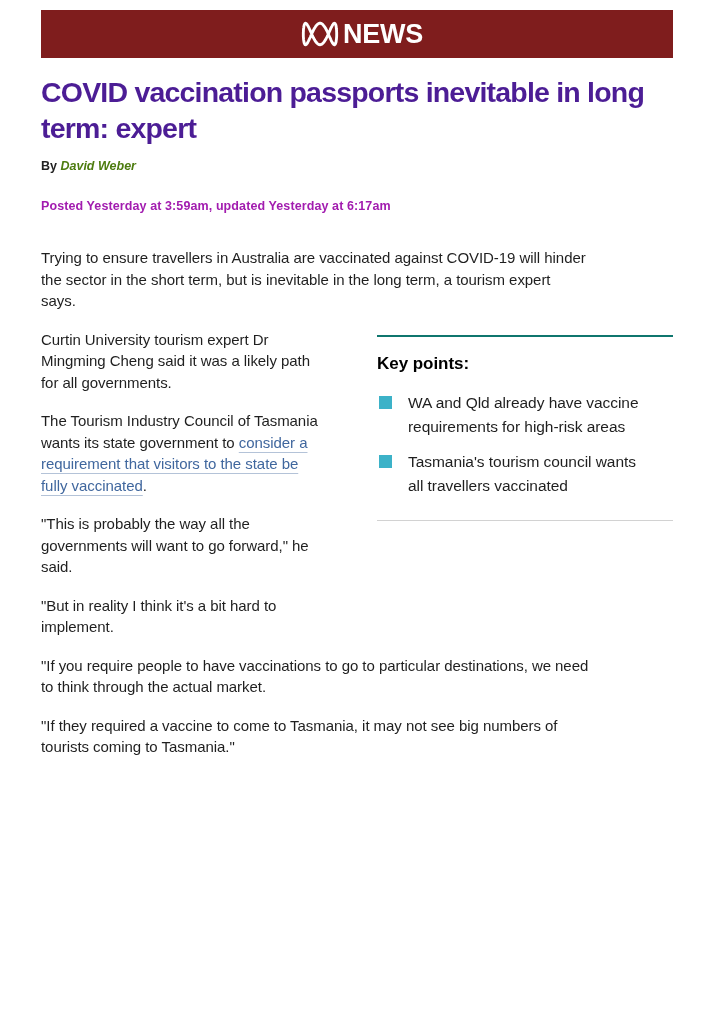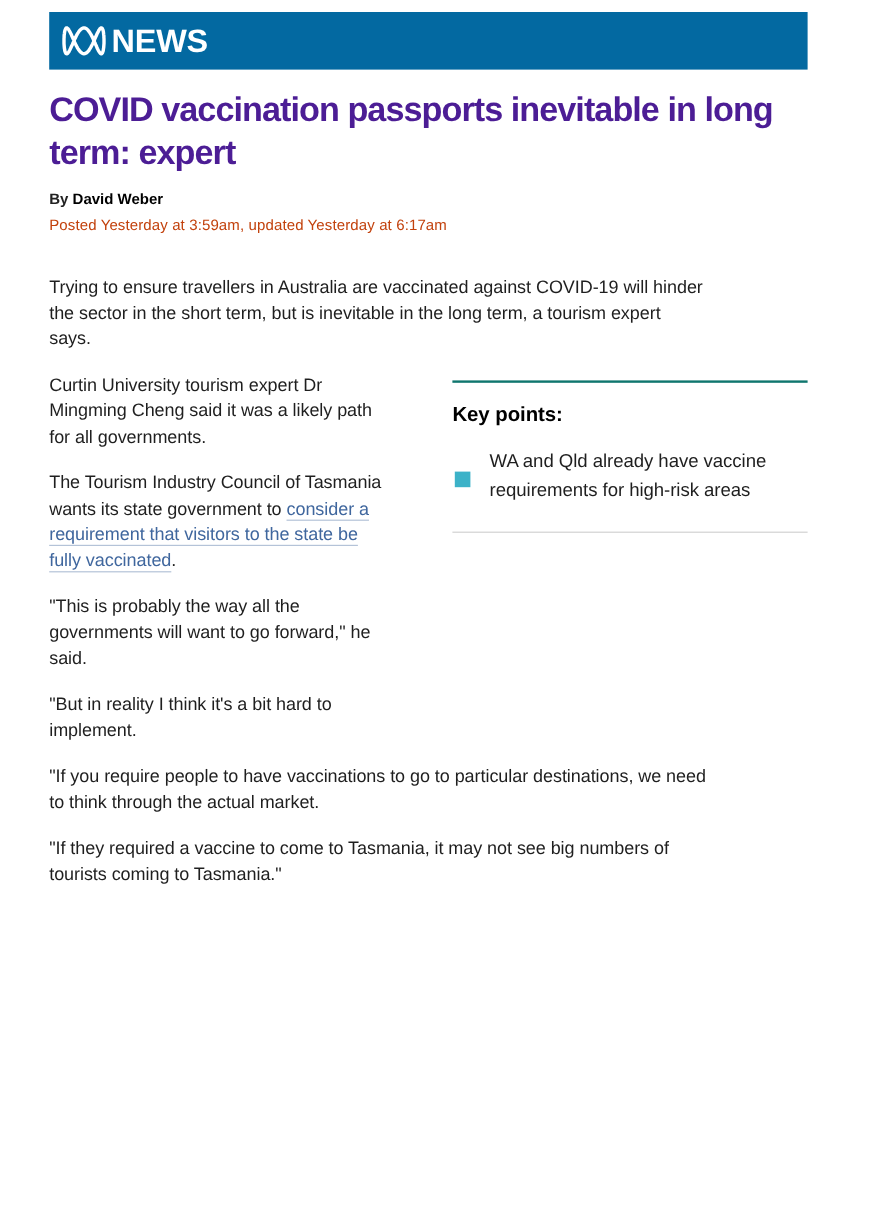--- a/index.html
+++ b/index.html
@@ -8,26 +8,27 @@
     font-family: "Liberation Sans", sans-serif;
     color: #1f1f1f;
     width: 724px;
     height: 1023px;
     overflow: hidden;
   }
   .page { width: 632px; margin: 10px 0 0 41px; }
 
   
   .masthead {
-    background: #0369a1;
+    background: #7f1d1d;
     height: 48px;
     display: flex;
     align-items: center;
     padding-left: 9px;
     cursor: pointer;
+    justify-content: center;
   }
   .masthead .logo-svg { display: block; }
   .masthead .brand {
     color: #ffffff;
     font-size: 27px;
     font-weight: 700;
     letter-spacing: -0.2px;
     margin-left: 3px;
     line-height: 1;
   }
@@ -37,31 +38,32 @@
     font-size: 28.5px;
     line-height: 36px;
     font-weight: 800;
     letter-spacing: -0.8px;
     color: #4c1d95;
     margin: 16px 0 13px;
     white-space: pre-line;
   }
   .byline { font-size: 12.5px; color: #222; font-weight: 600; }
   .author-link {
-    color: #000000;
+    color: #4d7c0f;
     text-decoration: none;
     cursor: pointer;
     font-weight: 600;
+    font-style: italic;
   }
   .dateline {
     font-size: 12.5px;
-    font-weight: 400;
-    color: #c2410c;
+    font-weight: 700;
+    color: #a21caf;
     letter-spacing: 0.1px;
-    margin-top: 8px;
+    margin-top: 26px;
   }
 
   
   .article-body {
     margin-top: 34px;
     font-size: 15px;
     line-height: 21.5px;
     color: #1f1f1f;
     letter-spacing: -0.05px;
   }
@@ -86,21 +88,21 @@
     padding: 16px 0 22px;
   }
   .keypoints-title {
     font-size: 17px;
     font-weight: 700;
     color: #000;
     margin: 0 0 17px;
   }
   .kp-item {
     display: flex;
-    align-items: center;
+    align-items: flex-start;
     margin-bottom: 11px;
     font-size: 15.5px;
     line-height: 24px;
   }
   .kp-item:last-child { margin-bottom: 0; }
   .kp-bullet {
     width: 13px;
     height: 13px;
     background: #3cb2c8;
     flex: none;
@@ -133,20 +135,25 @@
 the sector in the short term, but is inevitable in the long term, a tourism expert
 says.</p>
 
     <aside class="keypoints">
       <h2 class="keypoints-title">Key points:</h2>
       <div class="kp-item">
         <span class="kp-bullet"></span>
         <span class="kp-text">WA and Qld already have vaccine
 requirements for high-risk areas</span>
       </div>
+      <div class="kp-item">
+        <span class="kp-bullet"></span>
+        <span class="kp-text">Tasmania's tourism council wants
+all travellers vaccinated</span>
+      </div>
     </aside>
 
     <p class="para">Curtin University tourism expert Dr
 Mingming Cheng said it was a likely path
 for all governments.</p>
 
     <p class="para"><span>The Tourism Industry Council of Tasmania
 wants its state government to </span><a class="body-link">consider a
 requirement that visitors to the state be
 fully vaccinated</a><span>.</span></p>

